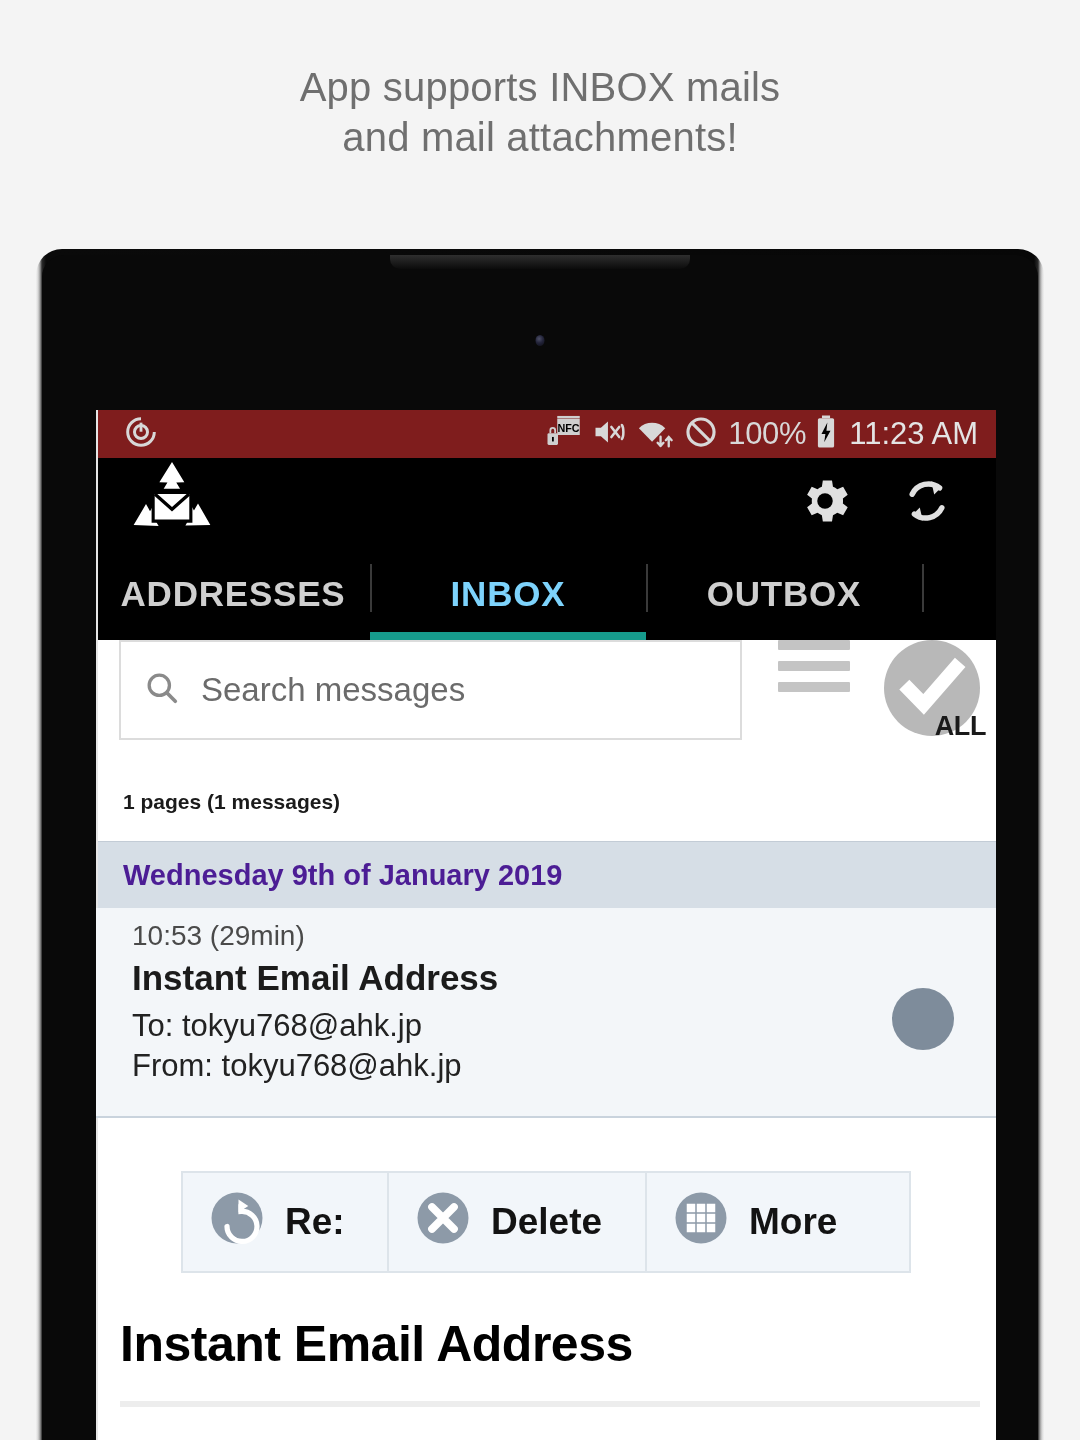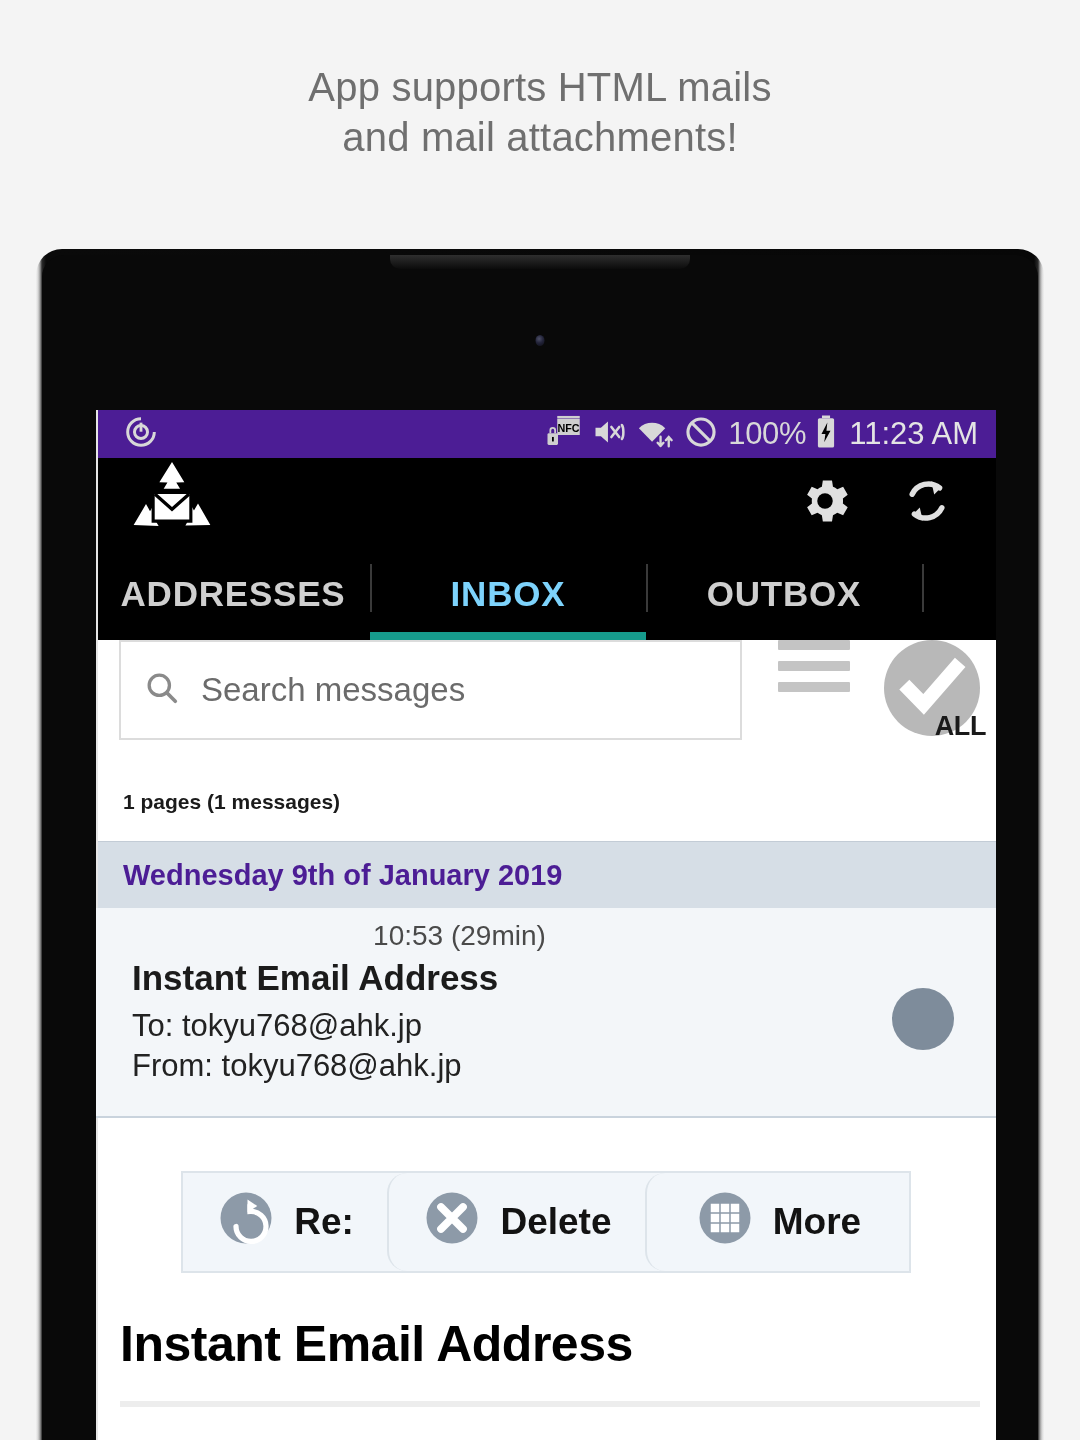--- a/index.html
+++ b/index.html
@@ -88,21 +88,21 @@
     top: 155px;
     width: 900px;
     height: 1069px;
     background: #ffffff;
     overflow: hidden;
   }
 
   
   .statusbar {
     height: 48px;
-    background: #4c1d95;
+    background: #7f1d1d;
     display: flex;
     align-items: center;
     padding: 0 18px 0 28px;
     color: #d8d8d8;
   }
   .status-left { display: flex; align-items: center; }
   .status-right {
     margin-left: auto;
     display: flex;
     align-items: center;
@@ -261,21 +261,21 @@
   }
 
   
   .msgrow {
     position: relative;
     background: #f3f6f9;
     padding: 12px 27px 30px 36px;
     border-bottom: 2px solid #c9d3dd;
   }
   .msg-time {
-    text-align: center;
+    text-align: left;
     padding-right: 182px;
     font-size: 28px;
     color: #4a4a4a;
     margin-bottom: 6px;
   }
   .msg-subject {
     font-size: 35px;
     font-weight: 700;
     color: #1b1b1b;
     margin-bottom: 8px;
@@ -303,29 +303,28 @@
     justify-content: center;
   }
   .actionbar {
     display: flex;
     border: 2px solid #dde4ea;
     background: #f2f6fa;
   }
   .action {
     display: flex;
     align-items: center;
-    justify-content: center;
     gap: 18px;
     height: 98px;
     padding: 0 24px;
     font-size: 37px;
     font-weight: 700;
     color: #131313;
   }
-  .action + .action { border-left: 2px solid #dde4ea; border-radius: 20px; }
+  .action + .action { border-left: 2px solid #dde4ea; }
   .action.a-re     { width: 204px; }
   .action.a-delete { width: 258px; }
   .action.a-more   { width: 264px; }
   .act-ico { flex: 0 0 auto; }
 
   
   .mailbody {
     background: #ffffff;
     padding: 0 0 0 24px;
   }
@@ -346,21 +345,21 @@
     position: absolute;
     left: 0; top: 0; bottom: 0;
     width: 2px;
     background: #e6e6e6;
   }
 </style>
 </head>
 <body>
 
 <div class="promo">
-  <span class="line">App supports HTML mails</span>
+  <span class="line">App supports INBOX mails</span>
   <span class="line">and mail attachments!</span>
 </div>
 
 <div class="device">
   <div class="device-inner">
     <div class="notch"></div>
     <div class="camera"></div>
 
     <div class="screen">
       <div class="screen-left-edge"></div>

